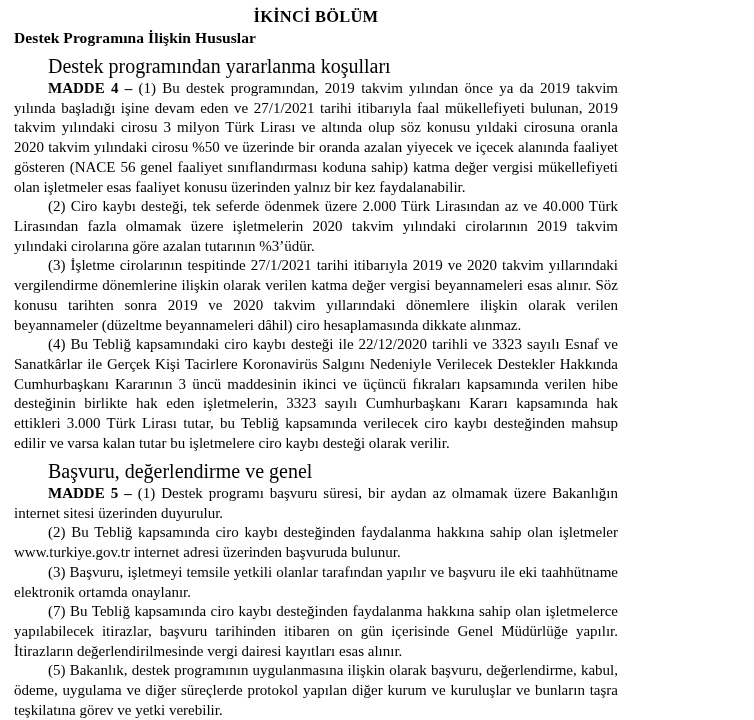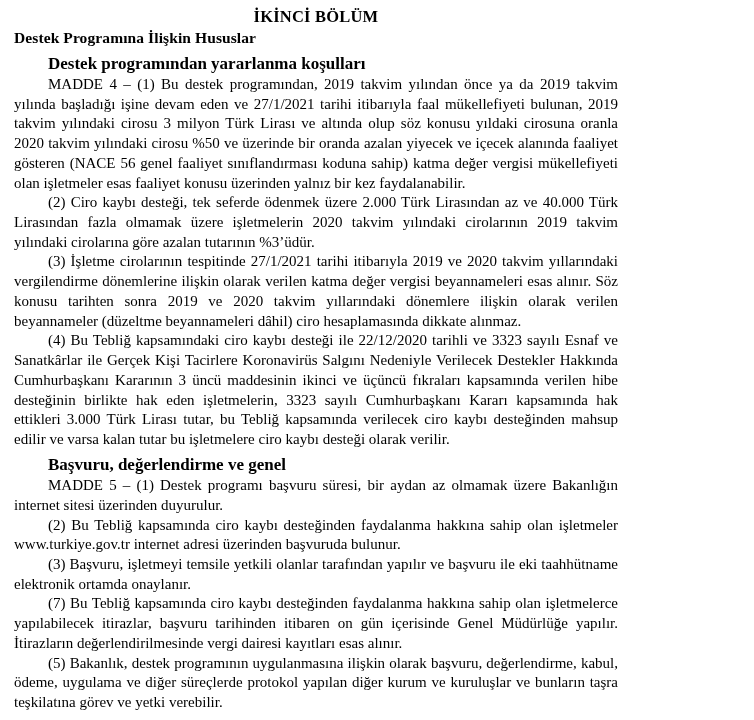--- a/index.html
+++ b/index.html
@@ -29,37 +29,37 @@
   }
   .doc-subtitle {
     text-align: left;
     font-weight: bold;
     font-size: 15.5px;
     line-height: 1.30;
     margin-top: 1px;
     letter-spacing: 0.1px;
   }
   .section-heading {
-    font-weight: bold;
-    font-size: 17px;
+    font-weight: normal;
+    font-size: 20px;
     line-height: 1.32;
     margin-top: 4px;
     text-indent: 34px;
   }
   p.para {
     font-size: 15px;
     line-height: 1.315;
     text-align: justify;
     text-justify: inter-word;
     margin: 0;
     text-indent: 34px;
     hyphens: none;
   }
   p.para .madde {
-    font-weight: normal;
+    font-weight: bold;
   }
   .body-block {
     margin-top: 2px;
   }
 </style>
 </head>
 <body>
 
 <div class="page">
 

